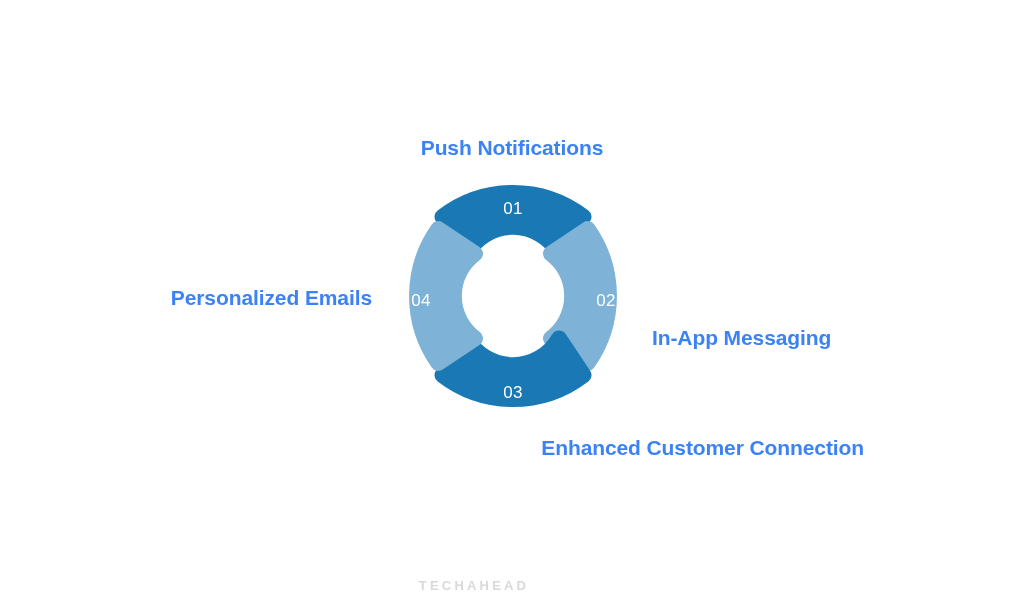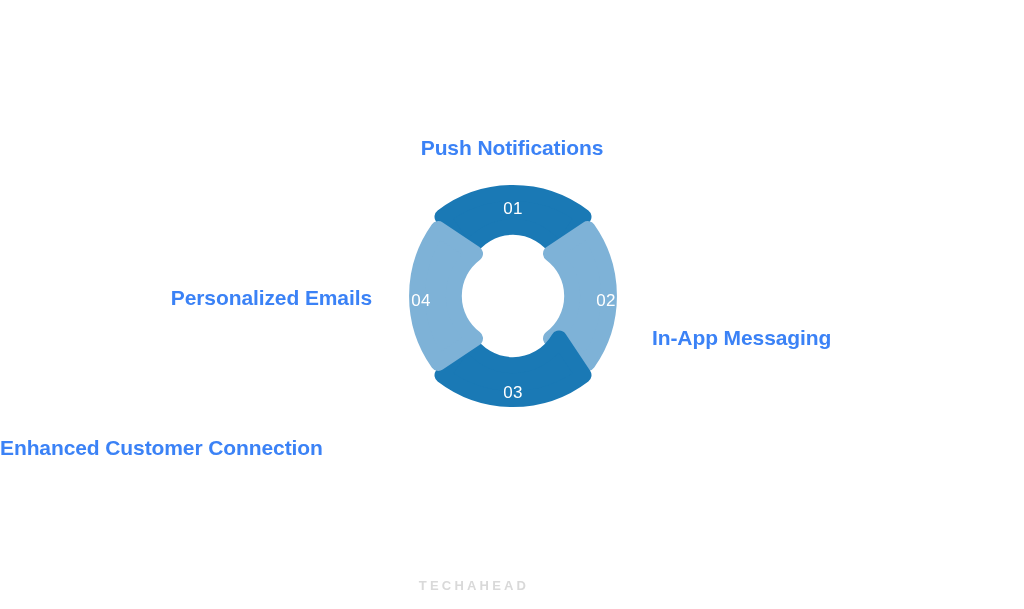--- a/index.html
+++ b/index.html
@@ -62,21 +62,21 @@
 
   #label-left {
     right: 652px;
     top: 286px;
     text-align: right;
   }
 
   #label-bottom {
     left: 0;
     width: 864px;
-    text-align: left;
+    text-align: right;
     top: 436px;
   }
 
   #watermark {
     position: absolute;
     left: 0;
     width: 948px;
     top: 578px;
     text-align: center;
     font-family: "Liberation Sans", sans-serif;

